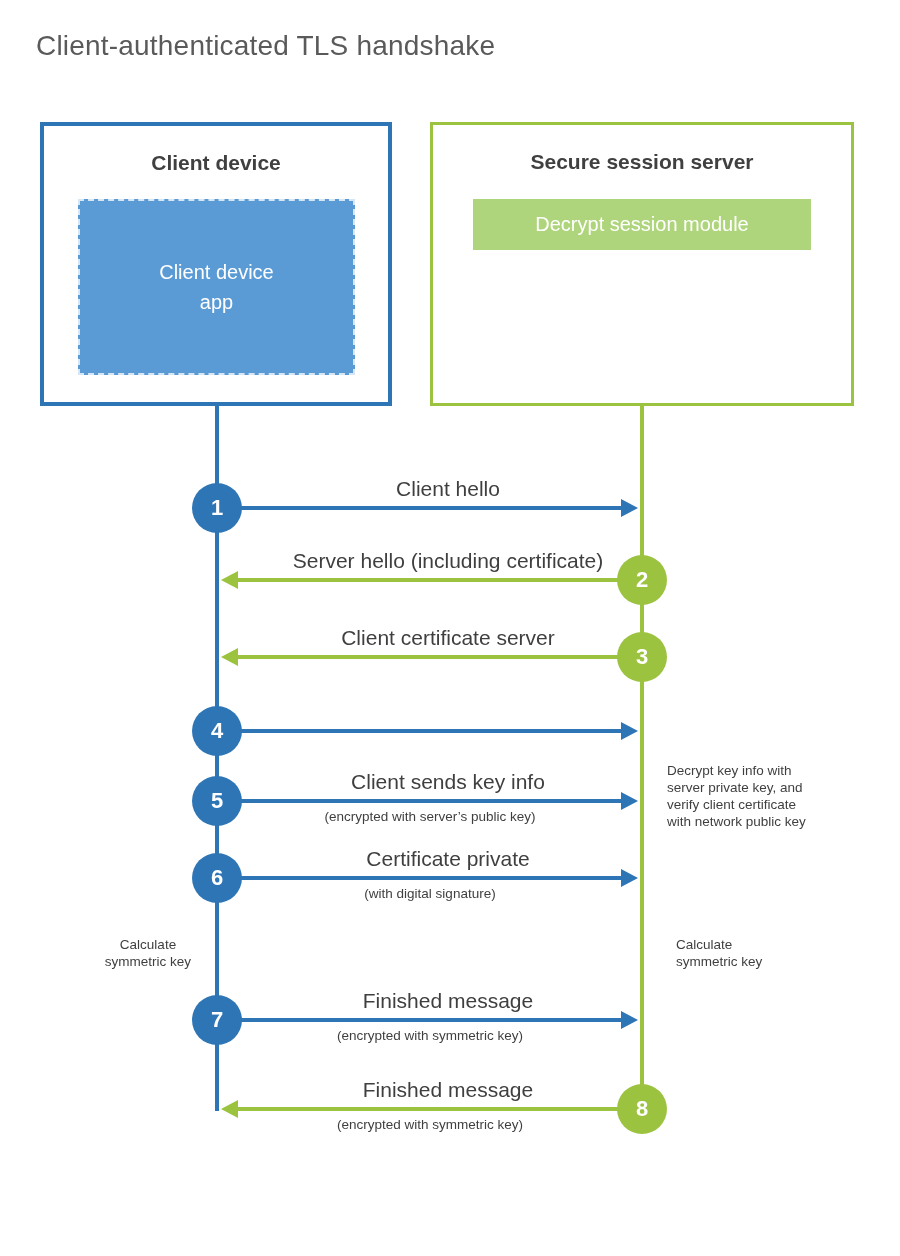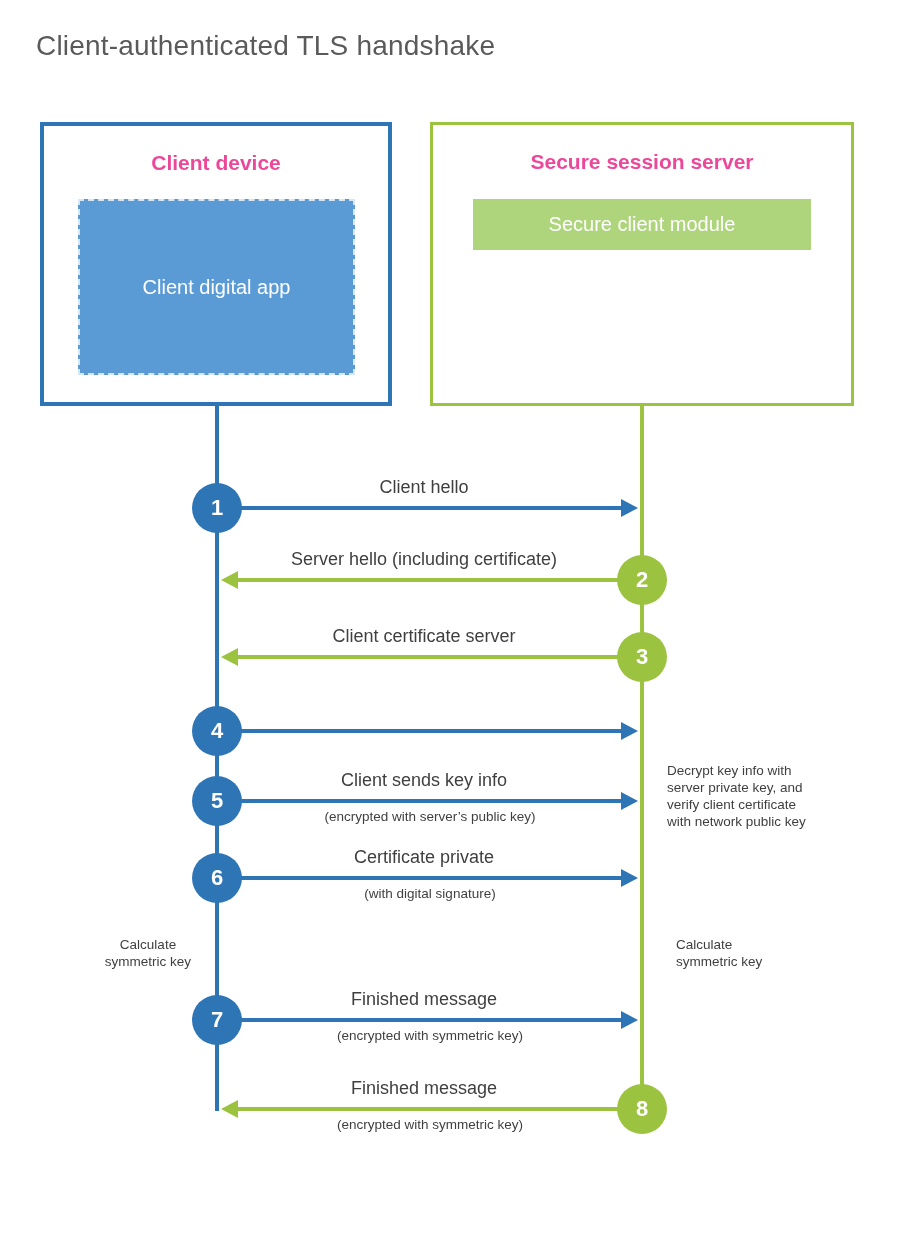--- a/index.html
+++ b/index.html
@@ -9,21 +9,21 @@
   }
   .page-title{
     position:absolute;left:36px;top:30px;font-size:28px;font-weight:300;
     color:#5a5a5a;letter-spacing:.2px;
   }
   
   .actor-box{position:absolute;box-sizing:border-box;background:#fff;}
   .actor-box.client{left:40px;top:122px;width:352px;height:284px;border:4px solid #2E75B6;}
   .actor-box.server{left:430px;top:122px;width:424px;height:284px;border:3px solid #9CC340;}
   .actor-heading{
-    margin-top:25px;text-align:center;font-size:21px;font-weight:bold;color:#ec4899;
+    margin-top:25px;text-align:center;font-size:21px;font-weight:bold;color:#404040;
   }
   .app-box{
     position:absolute;left:78px;top:199px;width:277px;height:176px;box-sizing:border-box;
     background:#5B9BD5;border:2px dashed rgba(255,255,255,.75);
     display:flex;align-items:center;justify-content:center;
   }
   .app-box span{
     color:#ffffff;font-size:20px;line-height:1.5;text-align:center;max-width:150px;display:block;
   }
   .module-bar{
@@ -45,22 +45,22 @@
   
   .step{
     position:absolute;width:50px;height:50px;border-radius:50%;
     display:flex;align-items:center;justify-content:center;
     color:#ffffff;font-size:22px;font-weight:bold;z-index:3;
   }
   .step.blue{background:#2E75B6;}
   .step.green{background:#9CC340;}
   
   .mlabel{
-    position:absolute;left:232px;width:384px;text-align:center;
-    font-size:18px;color:#3f3f3f;
+    position:absolute;left:256px;width:384px;text-align:center;
+    font-size:21px;color:#3f3f3f;
   }
   .msub{
     position:absolute;left:238px;width:384px;text-align:center;
     font-size:13.5px;color:#3f3f3f;
   }
   
   .note{
     position:absolute;font-size:13.5px;line-height:1.27;color:#3f3f3f;
   }
   .note.calc-left{left:88px;top:936px;width:120px;text-align:center;}
@@ -71,27 +71,27 @@
 <body>
 
 <div class="page">
 
   <div class="page-title">Client-authenticated TLS handshake</div>
 
   <div class="actor-box client">
     <div class="actor-heading">Client device</div>
   </div>
   <div class="app-box">
-    <span>Client digital app</span>
+    <span>Client device app</span>
   </div>
 
   <div class="actor-box server">
     <div class="actor-heading">Secure session server</div>
   </div>
-  <div class="module-bar" style="top:199px">Secure client module</div>
+  <div class="module-bar" style="top:199px">Decrypt session module</div>
 
   <div class="vline blue" style="left:215px;top:405px;height:706px"></div>
   <div class="vline green" style="left:640px;top:405px;height:706px"></div>
 
   <div class="mlabel" style="top:477px">Client hello</div>
   <div class="hline blue" style="left:217px;top:506px;width:404px"></div>
   <div class="ah right" style="left:621px;top:499px"></div>
   <div class="step blue" style="left:192px;top:483px">
       <span>1</span>
     </div>

